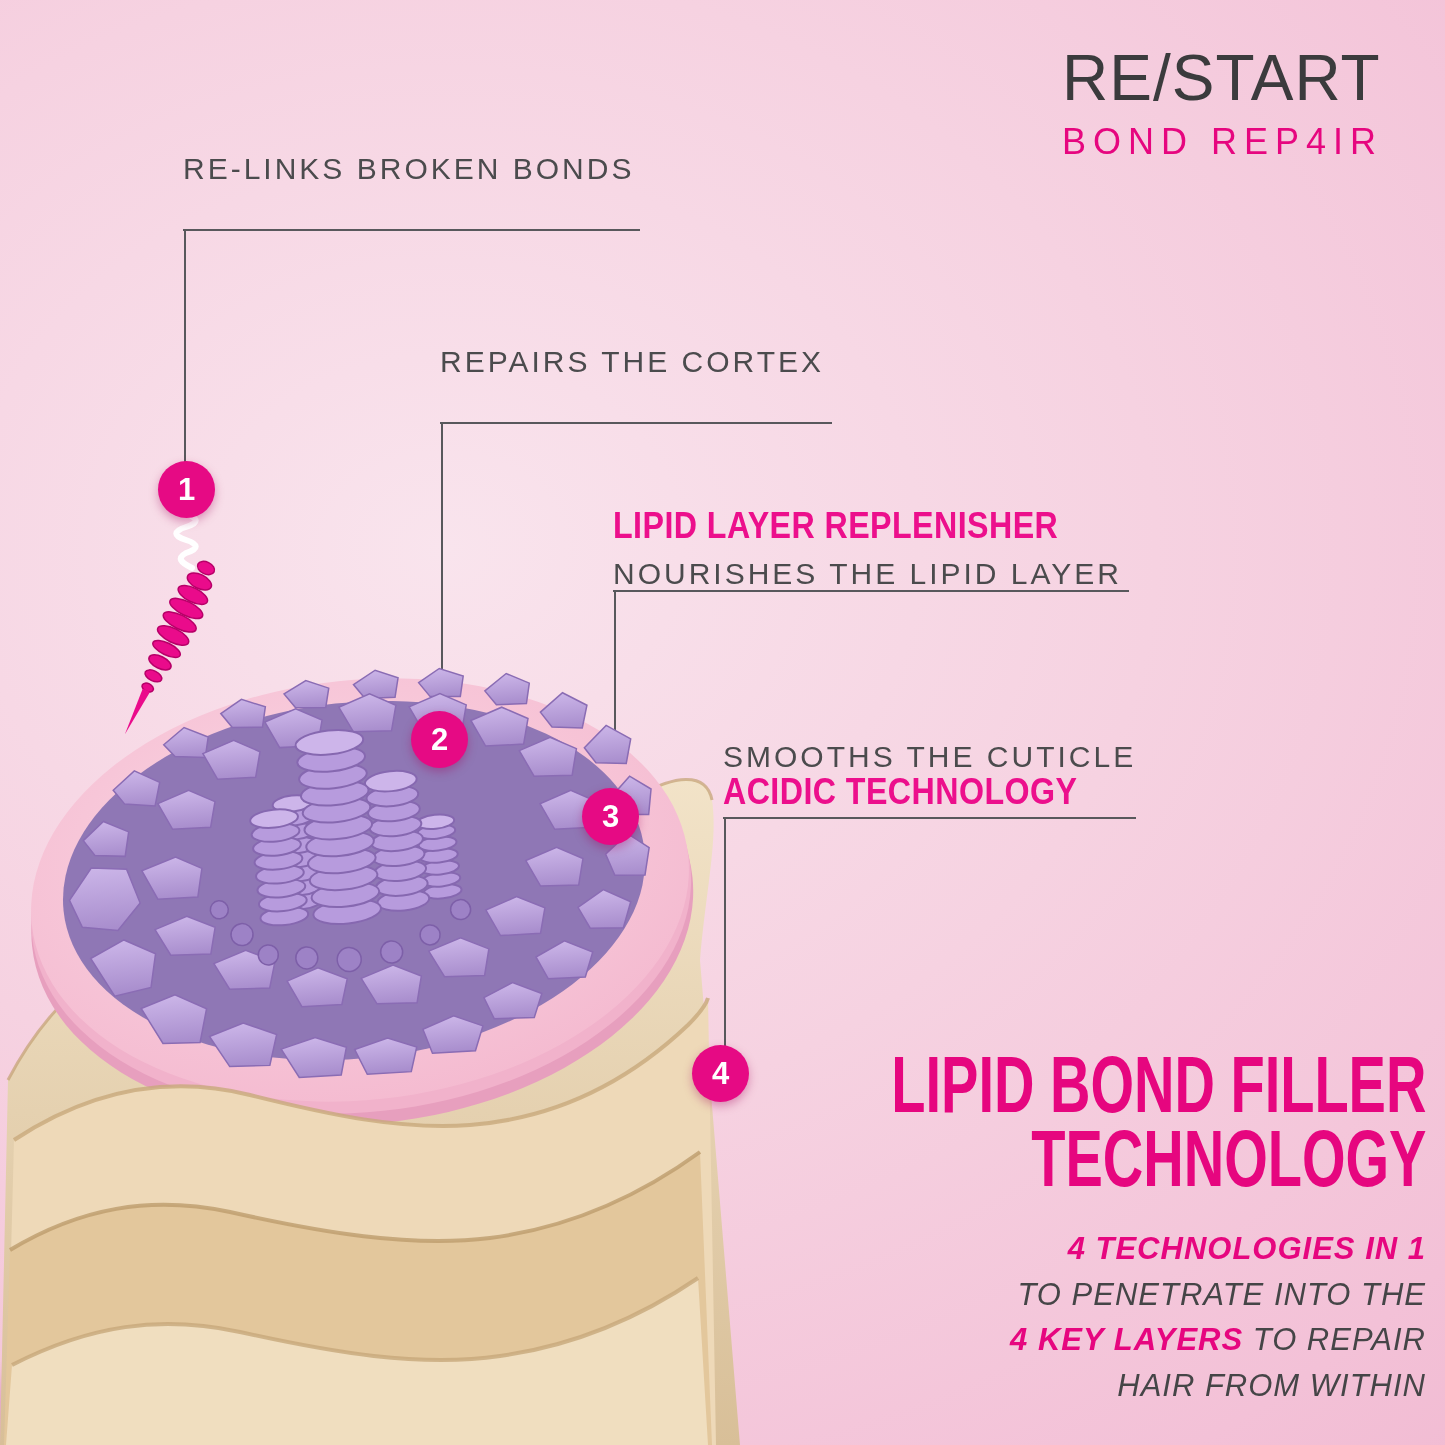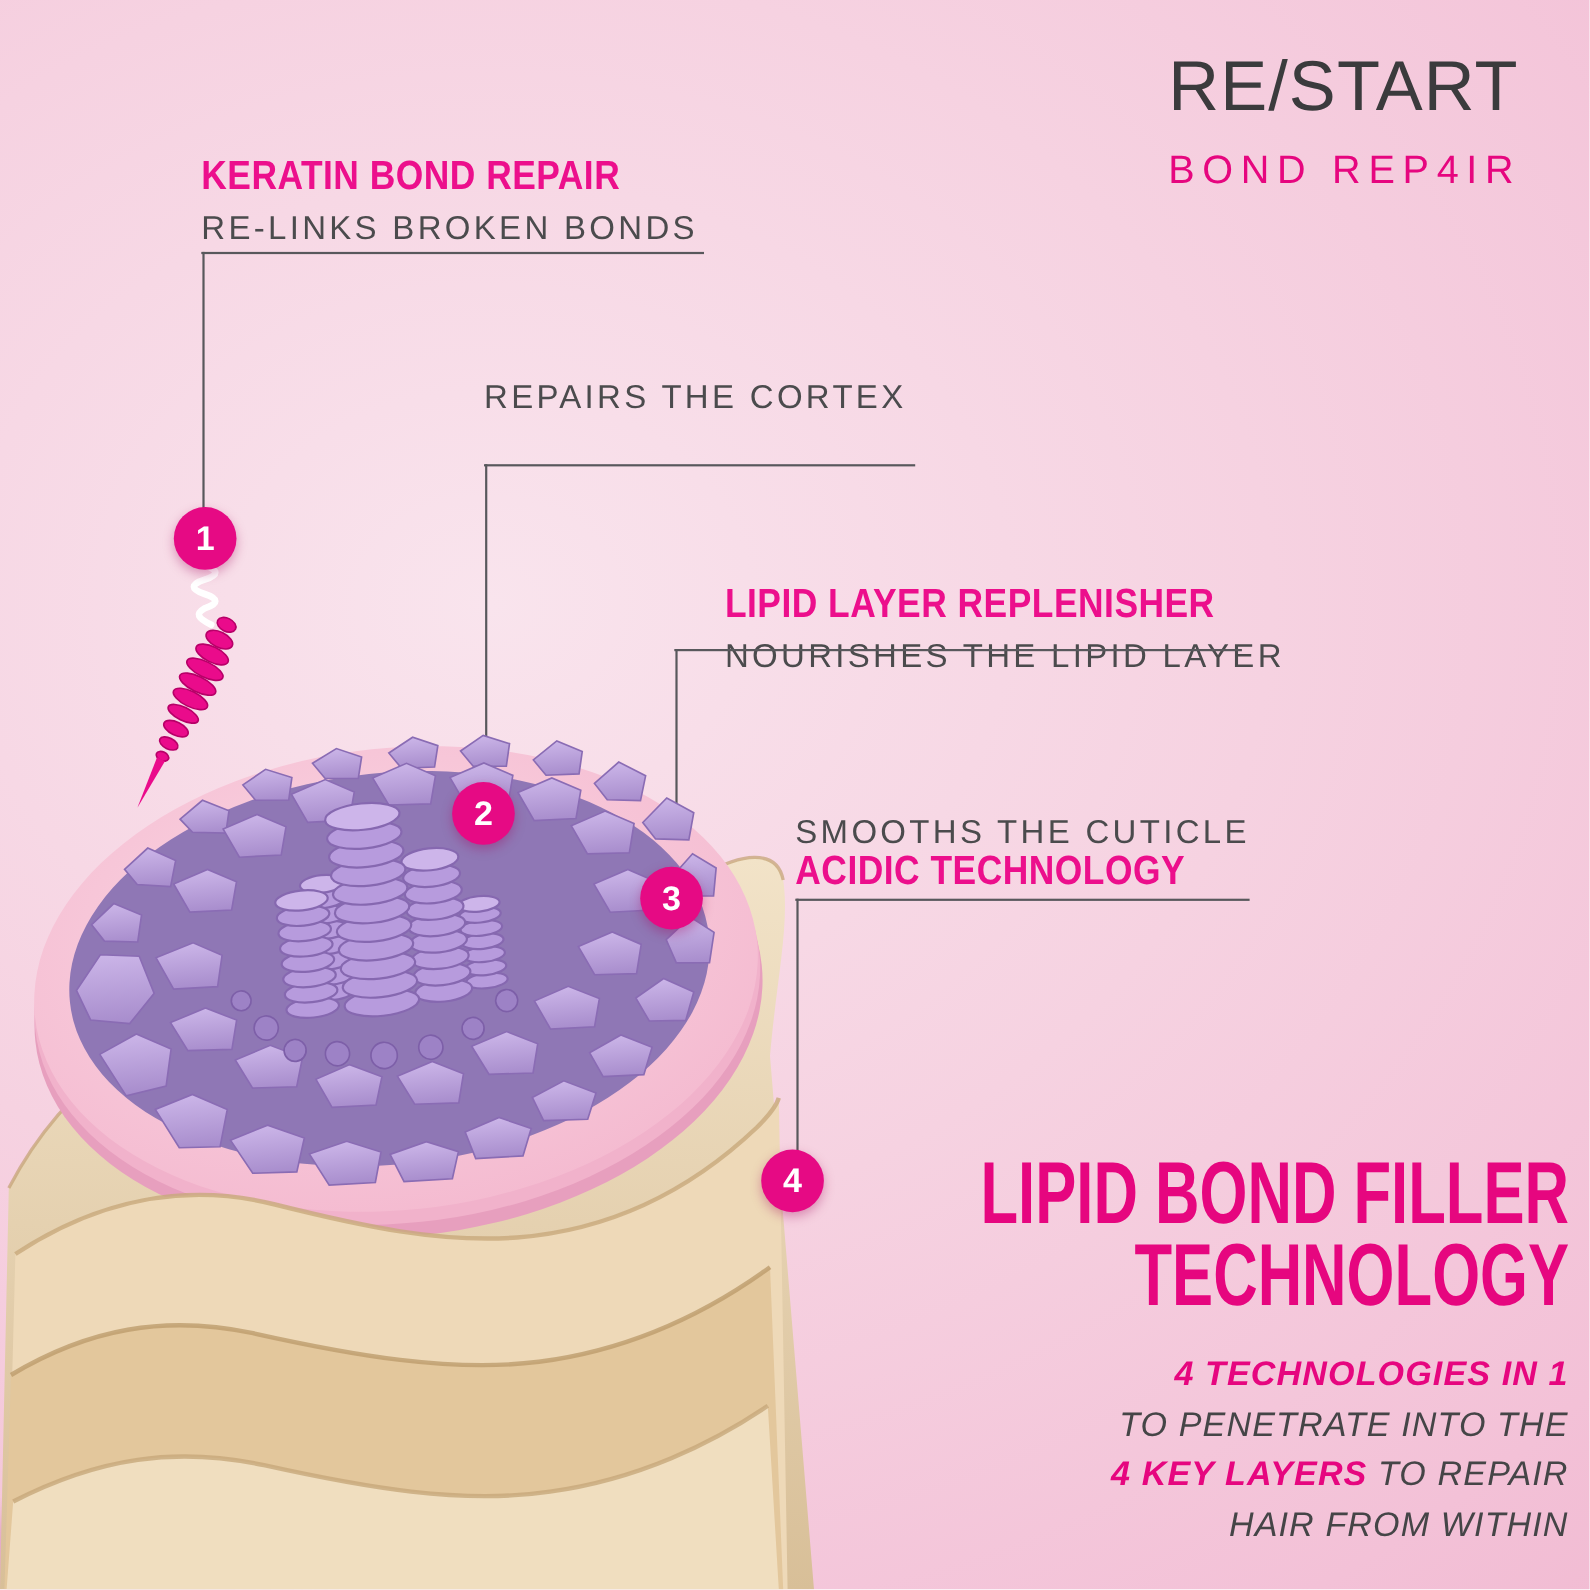--- a/index.html
+++ b/index.html
@@ -5,36 +5,36 @@
   html,body{margin:0;padding:0;}
   .stage{
     position:relative;width:1445px;height:1445px;overflow:hidden;
     font-family:"Liberation Sans",sans-serif;
     background:radial-gradient(120% 100% at 30% 38%, #f9e4ed 0%, #f6d2e1 40%, #f3c1d7 75%, #efb4cd 100%);
     padding-left:36px;
   }
   
   .logo{position:absolute;left:1062px;top:46px;width:340px;}
   .logo-brand{font-size:64px;font-weight:400;color:#3b3b3d;letter-spacing:1px;line-height:1;}
-  .logo-product{margin-top:26px;font-size:36px;font-weight:400;color:#e6067f;letter-spacing:7px;line-height:1;}
+  .logo-product{margin-top:14px;font-size:36px;font-weight:400;color:#e6067f;letter-spacing:7px;line-height:1;}
   
   .callout{position:absolute;}
   .callout-title{display:inline-block;font-size:37px;font-weight:700;color:#ec0f8c;
     transform:scaleX(.87);transform-origin:0 0;white-space:nowrap;line-height:1.05;letter-spacing:.5px;}
   .callout-sub{display:inline-block;font-size:30px;font-weight:400;color:#4b4b4d;letter-spacing:3px;
     white-space:nowrap;margin-top:11px;line-height:1.1;}
   .hline,.vline{position:absolute;background:#58585c;}
   .hline{height:2px;}
   .vline{width:2px;}
   .marker{position:absolute;width:57px;height:57px;border-radius:50%;background:#e60a84;
     display:flex;align-items:center;justify-content:center;color:#ffffff;font-size:31px;font-weight:700;
     box-shadow:0 4px 10px rgba(160,0,90,.35);z-index:5;}
   #c1{left:183px;top:141px;} #h1{left:183px;top:229px;width:457px;} #v1{left:184px;top:229px;height:234px;} #m1{left:158px;top:461px;}
   #c2{left:440px;top:334px;} #h2{left:440px;top:422px;width:392px;} #v2{left:441px;top:422px;height:291px;} #m2{left:411px;top:711px;}
-  #c3{left:613px;top:530px;margin-left:46px;} #h3{left:613px;top:590px;width:516px;} #v3{left:614px;top:590px;height:200px;} #m3{left:582px;top:788px;}
+  #c3{left:613px;top:507px;} #h3{left:613px;top:590px;width:516px;} #v3{left:614px;top:590px;height:200px;} #m3{left:582px;top:788px;}
   #c4{left:723px;top:729px;} #h4{left:723px;top:817px;width:413px;} #v4{left:724px;top:817px;height:230px;} #m4{left:692px;top:1045px;}
   
   .footer-title{position:absolute;right:55px;top:1048px;text-align:right;color:#e6067f;
     font-size:80px;font-weight:700;line-height:.93;transform:scaleX(.70);transform-origin:100% 0;white-space:nowrap;}
   .footer-body{position:absolute;right:55px;top:1226px;text-align:right;font-size:31px;line-height:1.47;
     color:#454547;letter-spacing:1px;white-space:nowrap;font-style:italic;}
   .accent-bold{color:#e6067f;font-weight:700;}
   
   .illus{position:absolute;left:0;top:440px;z-index:2;}
 </style>
@@ -207,21 +207,20 @@
       <path fill="none" stroke="#c7a87a" stroke-width="4" opacity=".8" d="M12 925 C 90 885 160 875 240 892 C 330 912 420 928 500 916 C 580 905 648 872 698 838"></path>
     </g>
   </svg>
 
   <div class="logo">
     <div class="logo-brand">RE/START</div>
     <div class="logo-product">BOND REP4IR</div>
   </div>
 
   <div class="callout" id="c1">
-    <div><span class="callout-title">KERATIN BOND REPAIR</span></div>
     <div><span class="callout-sub">RE-LINKS BROKEN BONDS</span></div>
   </div>
   <div class="hline" id="h1"></div>
   <div class="vline" id="v1"></div>
   <div class="marker" id="m1">1</div>
 
   <div class="callout" id="c2">
     <div><span class="callout-sub">REPAIRS THE CORTEX</span></div>
   </div>
   <div class="hline" id="h2"></div>

